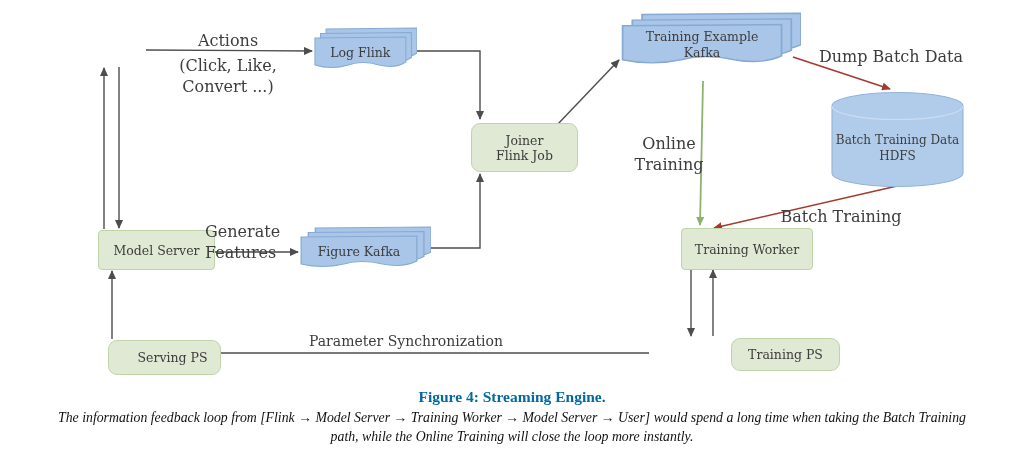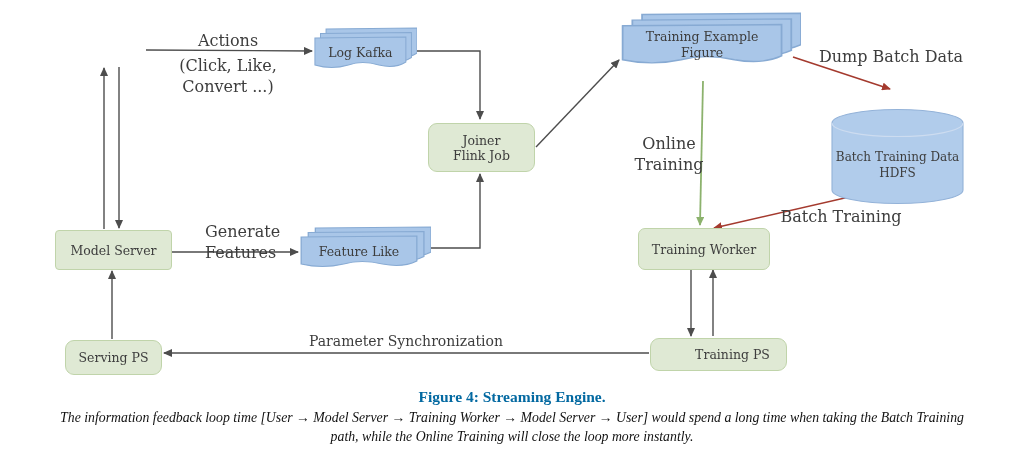--- a/index.html
+++ b/index.html
@@ -6,21 +6,21 @@
   .stage{position:relative;width:1024px;height:462px;background:#ffffff;overflow:hidden;
          font-family:"DejaVu Serif",serif;color:#3d3d3d;}
   
   .wires{position:absolute;left:0;top:0;width:1024px;height:462px;z-index:1;}
   .wire{fill:none;stroke:#4d4d4d;stroke-width:1.4;}
   .wire.red{stroke:#a43a2e;stroke-width:1.6;}
   .wire.green{stroke:#8cb26d;stroke-width:1.8;}
   
   .node{position:absolute;z-index:2;display:flex;align-items:center;justify-content:center;
         text-align:center;font-size:12.5px;line-height:1.2;}
-  .green-node{background:#dfe9d4;border:1px solid #c0d4aa;}
+  .green-node{background:#dfe9d4;border:1px solid #c0d4aa;margin-left:43px;}
   .sq{border-radius:4px;}
   .rd{border-radius:9px;}
   .yellow-node{background:#f8e095;border:1.5px solid #d9ba69;border-radius:8px;}
   
   .kafka{position:absolute;z-index:2;}
   .kafka svg{position:absolute;left:0;top:0;width:100%;height:100%;}
   .flag{fill:#a9c6e8;stroke:#87aad3;stroke-width:1.1;vector-effect:non-scaling-stroke;}
   .kafka .klabel{position:absolute;left:0;right:10%;top:24%;bottom:2%;z-index:3;
         display:flex;flex-direction:column;align-items:center;justify-content:center;
         text-align:center;font-size:12.5px;line-height:1.25;}
@@ -76,73 +76,73 @@
     <line class="wire" x1="112" y1="339" x2="112" y2="271" marker-end="url(#ah-d)"></line>
   </svg>
 
 
   <div class="kafka" style="left:314px;top:27px;width:103px;height:43px;">
     <svg viewBox="0 0 111 43" preserveAspectRatio="none">
       <use href="#flagp" class="flag" transform="translate(12,0)"></use>
       <use href="#flagp" class="flag" transform="translate(6,4.5)"></use>
       <use href="#flagp" class="flag" transform="translate(0,9)"></use>
     </svg>
-    <div class="klabel">Log Kafka</div>
+    <div class="klabel">Log Flink</div>
   </div>
 
   <div class="kafka" style="left:621px;top:12px;width:180px;height:54px;">
     <svg viewBox="0 0 111 43" preserveAspectRatio="none">
       <use href="#flagp" class="flag" transform="translate(12,0)"></use>
       <use href="#flagp" class="flag" transform="translate(6,4.5)"></use>
       <use href="#flagp" class="flag" transform="translate(0,9)"></use>
     </svg>
     <div class="klabel">
       <span>Training Example</span>
-      <span>Figure</span>
+      <span>Kafka</span>
     </div>
   </div>
 
   <div class="node green-node rd" style="left:428px;top:123px;width:105px;height:47px;flex-direction:column;">
     <span>Joiner</span>
     <span>Flink Job</span>
   </div>
 
-  <div class="cyl" style="left:831px;top:108px;width:133px;height:98px;">
+  <div class="cyl" style="left:831px;top:91px;width:133px;height:98px;">
     <svg viewBox="0 0 133 98">
       <path d="M1,15 a65.5,13.5 0 0 1 131,0 v67 a65.5,13.5 0 0 1 -131,0 z" fill="#b1cceb" stroke="#93b2d8" stroke-width="1.1"></path>
       <path d="M1,15 a65.5,13.5 0 0 0 131,0" fill="none" stroke="#cddcf0" stroke-width="1.2"></path>
     </svg>
     <div class="klabel">
       <span>Batch Training Data</span>
       <span>HDFS</span>
     </div>
   </div>
 
   <div class="node green-node sq" style="left:55px;top:230px;width:115px;height:38px;">
       <span>Model Server</span>
     </div>
 
   <div class="kafka" style="left:300px;top:226px;width:131px;height:43px;">
     <svg viewBox="0 0 111 43" preserveAspectRatio="none">
       <use href="#flagp" class="flag" transform="translate(12,0)"></use>
       <use href="#flagp" class="flag" transform="translate(6,4.5)"></use>
       <use href="#flagp" class="flag" transform="translate(0,9)"></use>
     </svg>
-    <div class="klabel">Feature Like</div>
+    <div class="klabel">Figure Kafka</div>
   </div>
 
-  <div class="node green-node sq" style="left:638px;top:228px;width:130px;height:40px;border-radius:7px;">
+  <div class="node green-node sq" style="left:638px;top:228px;width:130px;height:40px;">
       <span>Training Worker</span>
     </div>
 
-  <div class="node green-node rd" style="left:65px;top:340px;width:95px;height:33px;">
+  <div class="node green-node rd" style="left:65px;top:340px;width:95px;height:33px;padding-left:16px;">
       <span>Serving PS</span>
     </div>
 
-  <div class="node green-node rd" style="left:650px;top:338px;width:107px;height:31px;padding-left:28px;">
+  <div class="node green-node rd" style="left:688px;top:338px;width:107px;height:31px;">
       <span>Training PS</span>
     </div>
 
   <div class="elabel" style="left:228px;top:31px;">Actions</div>
   <div class="elabel" style="left:228px;top:56px;">
     <div>(Click, Like,</div>
     <div>Convert ...)</div>
   </div>
   <div class="elabel leftal" style="left:205px;top:222px;">
     <div>Generate</div>
@@ -150,16 +150,16 @@
   </div>
   <div class="elabel" style="left:669px;top:134px;">
     <div>Online</div>
     <div>Training</div>
   </div>
   <div class="elabel" style="left:891px;top:47px;">Dump Batch Data</div>
   <div class="elabel" style="left:841px;top:207px;">Batch Training</div>
   <div class="elabel" style="left:406px;top:332px;font-size:14px;">Parameter Synchronization</div>
 
   <div class="fig-title">Figure 4: Streaming Engine.</div>
-  <div class="fig-body" style="top:410px;">The information feedback loop time [User → Model Server → Training Worker → Model Server → User] would spend a long time when taking the Batch Training</div>
+  <div class="fig-body" style="top:410px;">The information feedback loop from [Flink → Model Server → Training Worker → Model Server → User] would spend a long time when taking the Batch Training</div>
   <div class="fig-body" style="top:429px;">path, while the Online Training will close the loop more instantly.</div>
 
 </div>
 
 </body></html>

